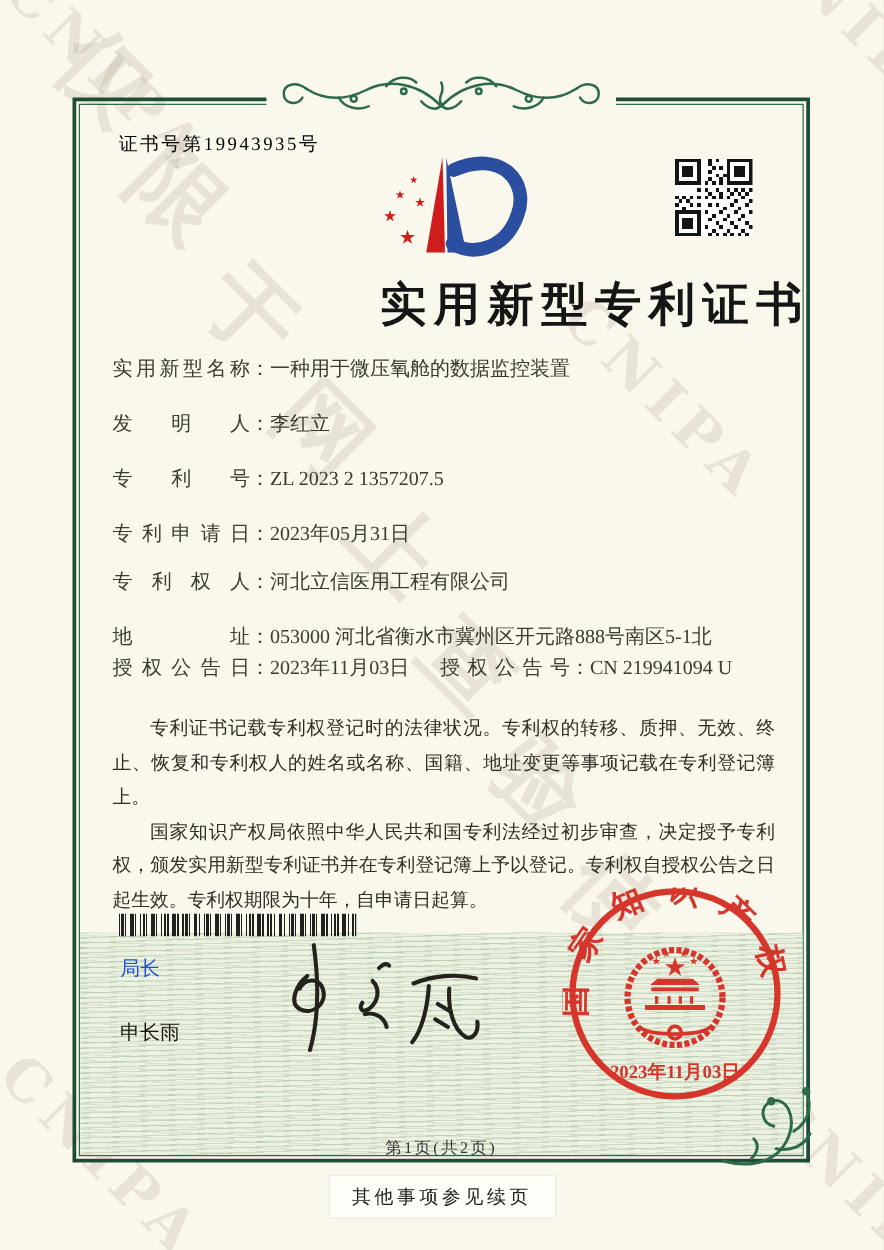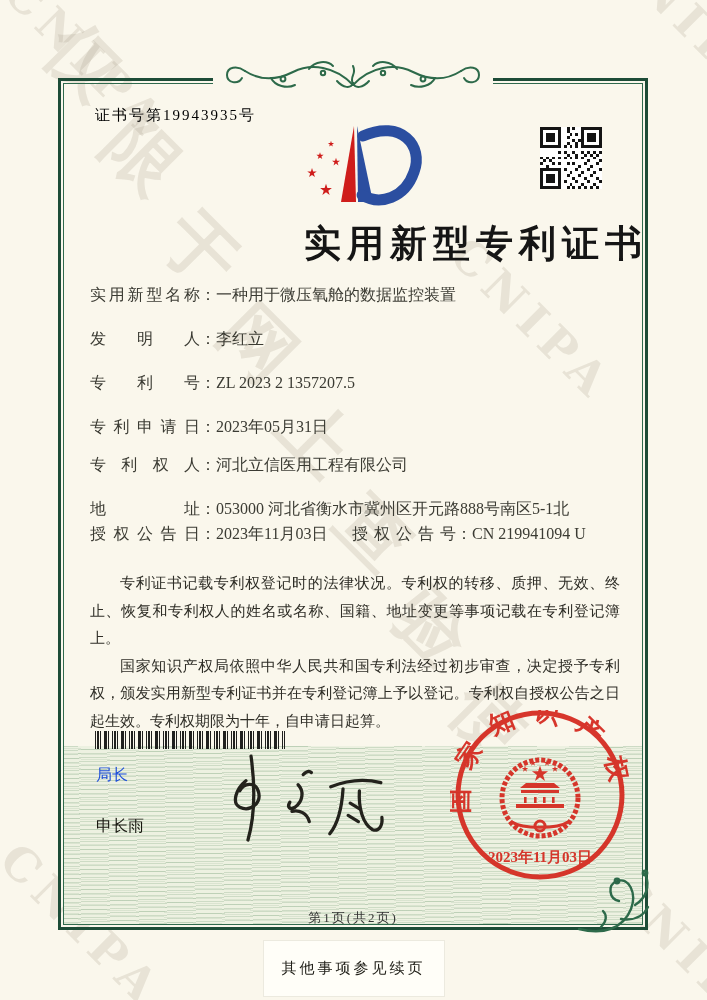--- a/index.html
+++ b/index.html
@@ -50,21 +50,21 @@
       #20201e 13px 14px, rgba(0,0,0,0) 14px 17px);}
   .signer-role{position:absolute;left:96px;top:765px;font-size:16px;
                font-family:"Liberation Sans",sans-serif;color:#1d4ed8;}
   .signer-name{position:absolute;left:96px;top:816px;font-size:16px;
                font-family:"Liberation Sans",sans-serif;color:#17160f;}
   .signature{position:absolute;left:190px;top:750px;}
   .seal{position:absolute;left:450px;top:710px;opacity:0.93;}
   .page-info{position:absolute;left:58px;top:909px;width:590px;text-align:center;
              font-size:13px;letter-spacing:2px;color:#333;}
   .cont-note{position:absolute;left:50%;top:940px;transform:translateX(-50%);
-             background:#fffef8;border:1px solid #eceadf;padding:18px 18px;
+             background:#fffef8;border:1px solid #eceadf;padding:7px 18px;
              font-size:15px;letter-spacing:3px;color:#22211a;z-index:4;}
 </style>
 </head>
 <body>
 
 <div class="page">
 
   <div>
     <span class="wm wm-char" style="left:48px;top:14px">仅</span>
     <span class="wm wm-char" style="left:106px;top:108px">限</span>

